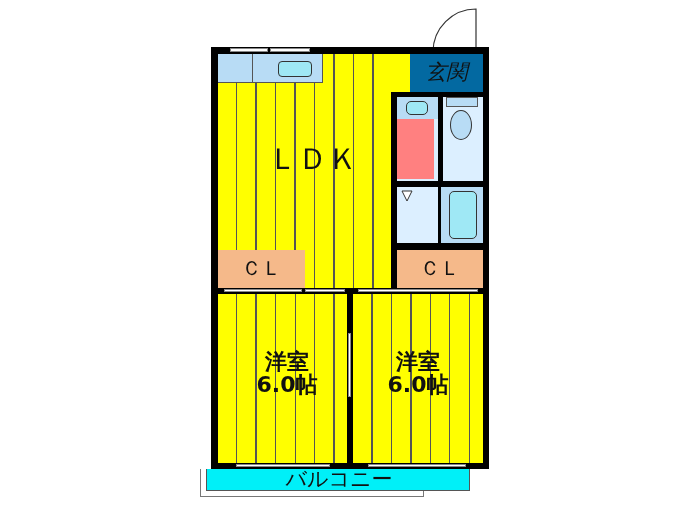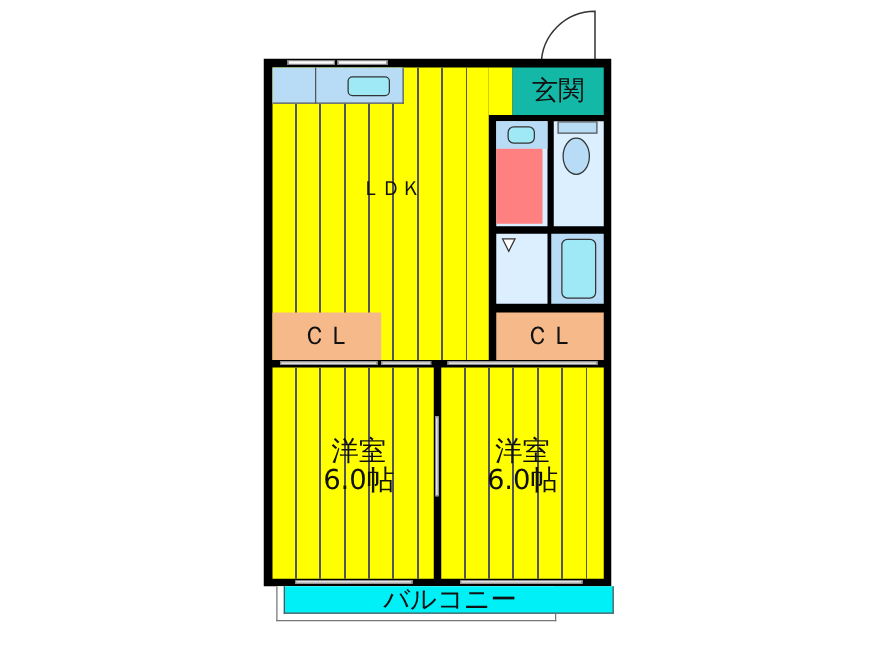--- a/index.html
+++ b/index.html
@@ -1,20 +1,20 @@
 <!DOCTYPE html>
 <html><head>
 <meta charset="utf-8">
 <style>
   html,body{margin:0;padding:0;background:#fff;}
   body{width:700px;height:525px;position:relative;overflow:hidden;font-family:"DejaVu Sans",sans-serif;}
   .abs{position:absolute;box-sizing:border-box;}
   .wall{background:#000;}
   .stripes{background-color:#ffff00;
-    background-image:repeating-linear-gradient(to right, transparent 0, transparent 18px, #555 18px, #555 19.5px);}
+    background-image:repeating-linear-gradient(to right, transparent 0, transparent 18px, #555 18px, #555 19.5px);font-weight:bold;}
   .lbl{position:absolute;text-align:center;color:#111;line-height:1.05;}
   .window{background:#fff;border:1px solid #888;}
 </style>
 </head>
 <body>
 
 <div class="abs" style="left:432px;top:8px;width:46px;height:44px;">
   <svg width="46" height="44">
     <path d="M44 44 L44 1 A 43 43 0 0 0 1 44" fill="#fff" stroke="#333" stroke-width="1.2"></path>
     <rect x="0" y="40" width="46" height="4" fill="#fff" stroke="#333" stroke-width="1"></rect>
@@ -27,25 +27,25 @@
 <div class="abs window" style="left:270px;top:48px;width:40px;height:4px;"></div>
 
 <div class="abs stripes" style="left:218px;top:54px;width:173px;height:234px;"></div>
 <div class="abs" style="left:391px;top:54px;width:19px;height:38px;background:#ffff00;"></div>
 
 <div class="abs" style="left:218px;top:54px;width:105px;height:29px;background:#b8dcf5;border-right:1px solid #555;border-bottom:1px solid #555;">
   <div class="abs" style="left:34px;top:0;width:1px;height:29px;background:#555;"></div>
   <div class="abs" style="left:60px;top:7px;width:34px;height:16px;background:#9fe8f5;border:1px solid #333;border-radius:4px;"></div>
 </div>
 
-<div class="lbl" style="left:258px;top:143px;width:110px;font-size:16px;text-align:center;">
+<div class="lbl" style="left:258px;top:143px;width:110px;font-size:30px;text-align:center;">
   <div>ＬＤＫ</div>
 </div>
 
-<div class="abs" style="left:410px;top:54px;width:73px;height:38px;background:#14b8a6;">
+<div class="abs" style="left:410px;top:54px;width:73px;height:38px;background:#0369a1;font-style:italic;">
   <div class="lbl" style="left:0;top:7px;width:73px;font-size:21px;">玄関</div>
 </div>
 
 <div class="abs" style="left:397px;top:97px;width:41px;height:84px;background:#dcefff;">
   <div class="abs" style="left:0;top:0;width:41px;height:22px;background:#b8dcf5;">
     <div class="abs" style="left:9px;top:4px;width:22px;height:14px;background:#9fe8f5;border:1px solid #333;border-radius:5px;"></div>
   </div>
   <div class="abs" style="left:0;top:22px;width:37px;height:60px;background:#ff8080;"></div>
 </div>
 <div class="abs" style="left:443px;top:97px;width:40px;height:84px;background:#dcefff;">
@@ -82,17 +82,17 @@
   <div class="lbl" style="left:20px;top:56px;width:90px;font-size:22px;">
     <div>洋室</div>
     <div>6.0帖</div>
   </div>
 </div>
 <div class="abs window" style="left:348px;top:333px;width:3px;height:64px;"></div>
 
 <div class="abs window" style="left:236px;top:464px;width:94px;height:3px;"></div>
 <div class="abs window" style="left:368px;top:464px;width:98px;height:3px;"></div>
 
-<div class="abs" style="left:221px;top:469px;width:224px;height:28px;background:#fff;border:1px solid #777;border-top:none;">
+<div class="abs" style="left:200px;top:469px;width:224px;height:28px;background:#fff;border:1px solid #777;border-top:none;">
   <div class="abs" style="left:5px;top:0;width:264px;height:22px;background:#00f0f8;border:1px solid #555;border-top:none;">
     <div class="lbl" style="left:0;top:-1px;width:264px;font-size:21px;">バルコニー</div>
   </div>
 </div>
 
 </body></html>

